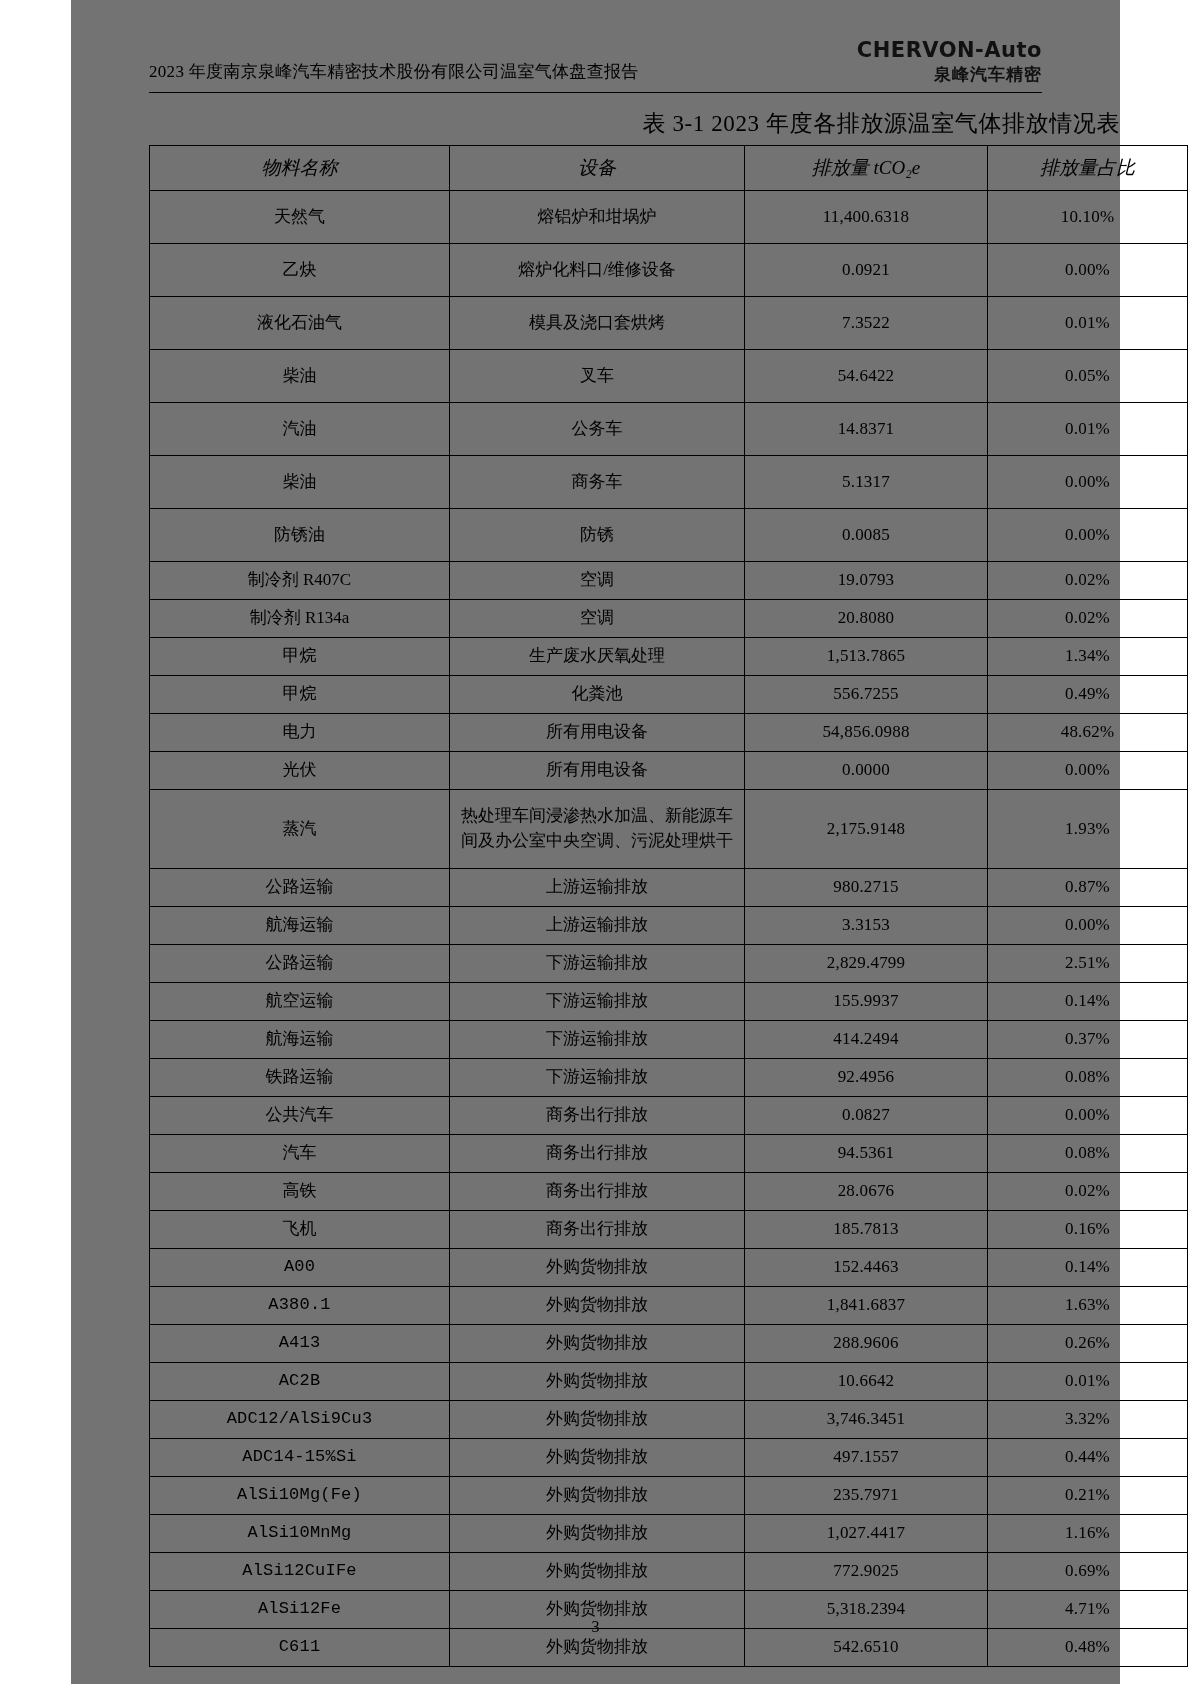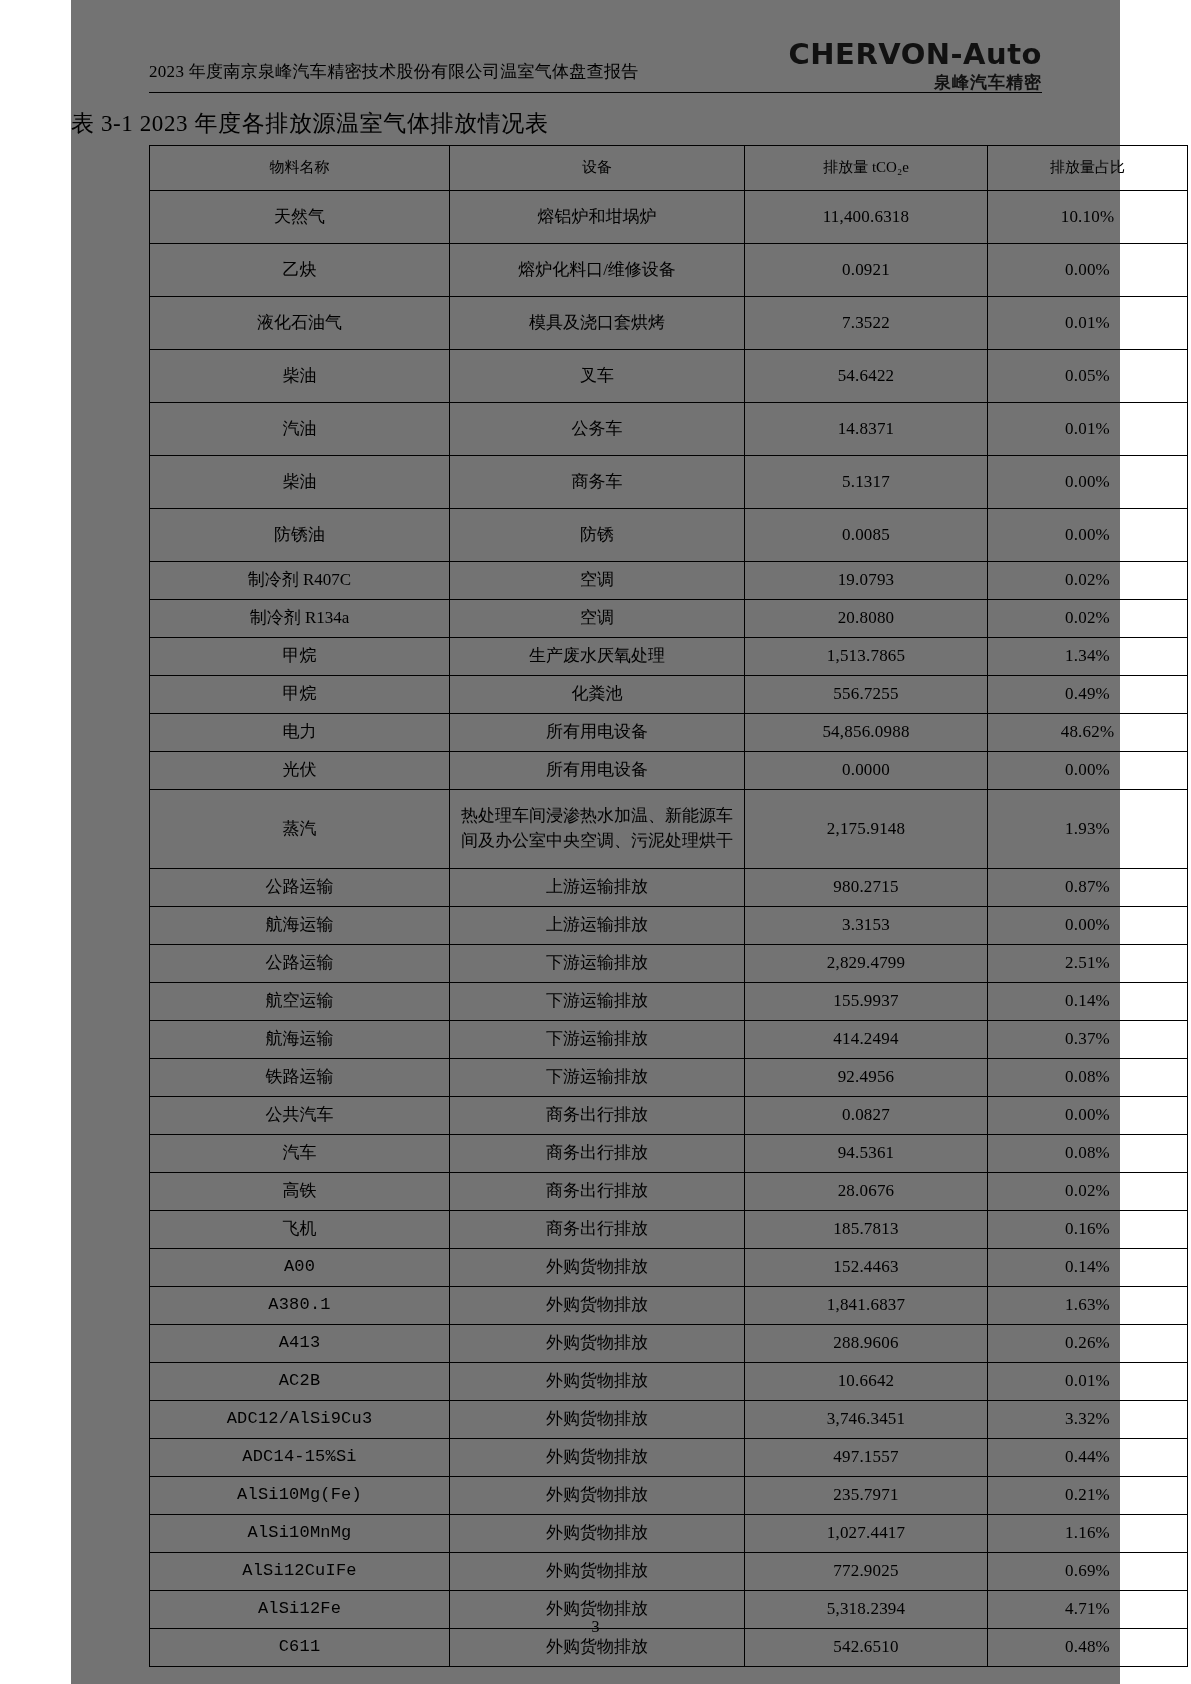--- a/index.html
+++ b/index.html
@@ -37,21 +37,21 @@
   .header-logo {
     position: absolute;
     right: 0;
     top: 0;
     text-align: right;
     line-height: 1;
   }
   .logo-main {
     font-family: "DejaVu Sans", sans-serif;
     font-weight: bold;
-    font-size: 29px;
+    font-size: 21px;
     letter-spacing: 0.5px;
     color: #111111;
     text-align: center;
   }
   .logo-sub {
     margin-top: 5px;
     font-family: "Liberation Sans", sans-serif;
     font-weight: bold;
     font-size: 17px;
     letter-spacing: 1px;
@@ -65,21 +65,21 @@
     top: 92px;
     border-bottom: 1.6px solid #000000;
   }
 
   
   .table-title {
     position: absolute;
     top: 108px;
     left: 0;
     width: 100%;
-    text-align: left;
+    text-align: right;
     font-size: 23px;
     letter-spacing: 0.6px;
   }
 
   
   .table-wrap {
     position: absolute;
     top: 145px;
     left: 78px;
     width: 1038px;
@@ -93,21 +93,22 @@
     border: 1px solid #000000;
     text-align: center;
     vertical-align: middle;
     font-size: 17px;
     padding: 3px 4px;
     line-height: 1.45;
   }
   table.emissions th {
     font-weight: normal;
     height: 38px;
-    font-size: 15px;
+    font-size: 19px;
+    font-style: italic;
   }
   col.c-material { width: 300px; }
   col.c-device   { width: 295px; }
   col.c-amount   { width: 243px; }
   col.c-share    { width: 200px; }
 
   .num {
     font-family: "Liberation Serif", serif;
     letter-spacing: 0.2px;
   }

